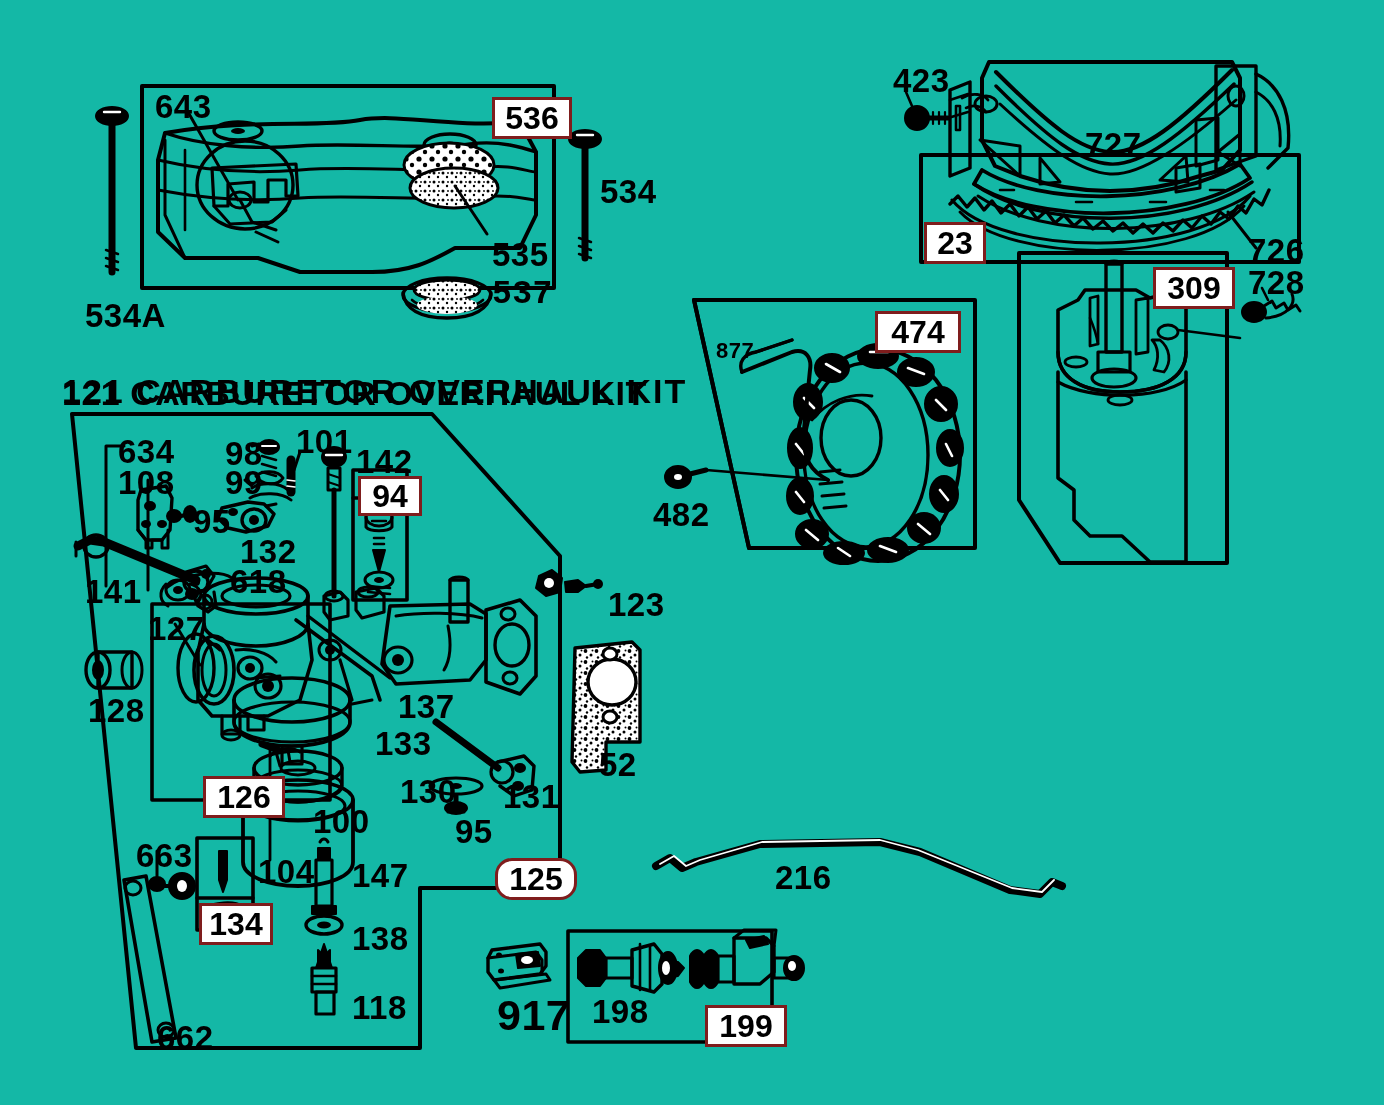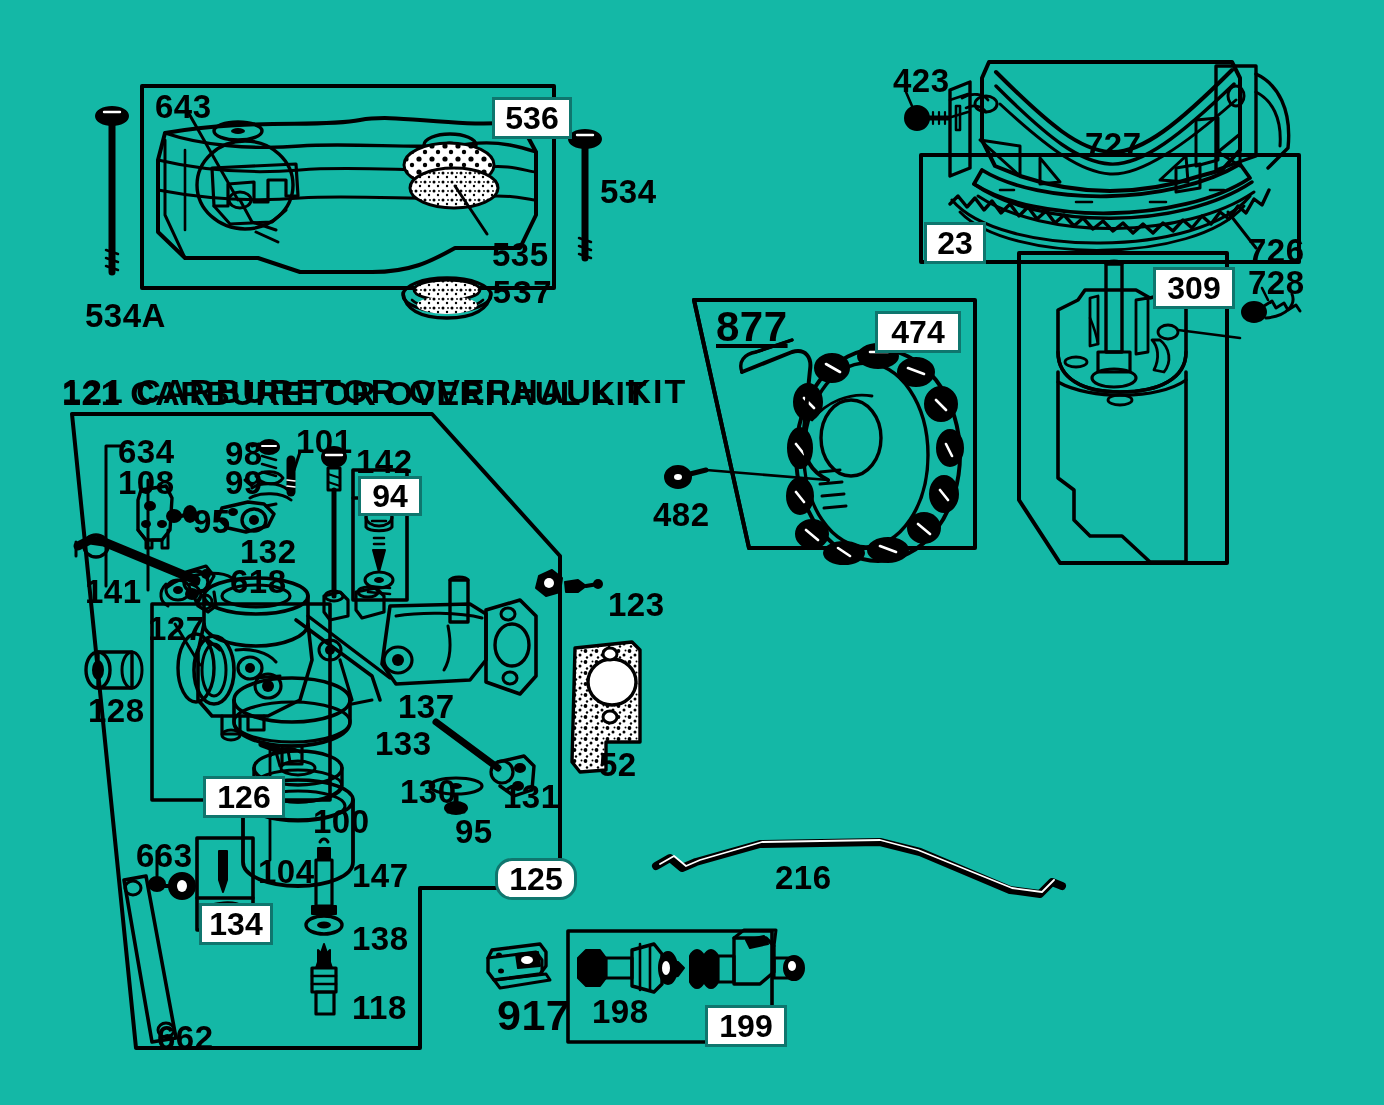--- a/index.html
+++ b/index.html
@@ -3,21 +3,21 @@
 <meta charset="utf-8">
 <style>
   html,body{margin:0;padding:0;background:#fff;}
   body{width:1384px;height:1105px;font-family:"Liberation Sans",sans-serif;}
   #stage{position:relative;width:1384px;height:1105px;overflow:hidden;background:#14b8a6;}
   svg#art{position:absolute;left:0;top:0;width:1384px;height:1105px;}
   .lbl{position:absolute;color:#000;font-family:"Liberation Sans",sans-serif;font-weight:bold;
        letter-spacing:.5px;white-space:nowrap;line-height:1;}
   .lbl.n{font-size:33px;}
   .title{position:absolute;font-size:34px;font-weight:bold;letter-spacing:2px;white-space:nowrap;}
-  .boxnum{position:absolute;border:3px solid #0f766e;background:#fff;
+  .boxnum{position:absolute;border:3px solid #7f1d1d;background:#fff;
           font-weight:bold;font-size:32px;display:flex;align-items:center;justify-content:center;
           line-height:1;padding:0 5px;}
 </style>
 </head>
 <body>
 
 <div id="stage">
 
 <svg id="art" viewBox="0 0 1384 1105">
   <defs>
@@ -541,21 +541,21 @@
       <div class="lbl n" style="left: 600px; top: 175px; font-size: 33px;">534</div>
       <div class="lbl n" style="left: 492px; top: 238px; font-size: 33px;">535</div>
       <div class="lbl n" style="left: 492px; top: 278px; font-size: 33px; font-family: Liberation Mono, monospace;">537</div>
       <div class="lbl n" style="left: 85px; top: 299px; font-size: 33px;">534A</div>
       <div class="lbl n" style="left: 893px; top: 64px; font-size: 33px;">423</div>
       <div class="lbl n" style="left: 1085px; top: 128px; font-size: 33px;">727</div>
       <div class="boxnum" style="left: 924px; top: 222px; width: 46px; height: 36px; font-size: 32px;">23</div>
       <div class="lbl n" style="left: 1248px; top: 234px; font-size: 33px;">726</div>
       <div class="lbl n" style="left: 1248px; top: 266px; font-size: 33px;">728</div>
       <div class="boxnum" style="left: 1153px; top: 267px; width: 66px; height: 36px; font-size: 32px;">309</div>
-      <div class="lbl n" style="left: 716px; top: 306px; font-size: 42px; text-decoration: underline;">877</div>
+      <div class="lbl n" style="left: 716px; top: 340px; font-size: 22px;">877</div>
       <div class="boxnum" style="left: 875px; top: 311px; width: 70px; height: 36px; font-size: 32px;">474</div>
       <div class="lbl n" style="left: 653px; top: 498px; font-size: 33px;">482</div>
       <div class="lbl n" style="left: 62px; top: 376px; font-size: 34px;">121 CARBURETOR OVERHAUL KIT</div>
       <div class="lbl n" style="left: 118px; top: 435px; font-size: 33px;">634</div>
       <div class="lbl n" style="left: 118px; top: 466px; font-size: 33px;">108</div>
       <div class="lbl n" style="left: 225px; top: 437px; font-size: 33px;">98</div>
       <div class="lbl n" style="left: 225px; top: 466px; font-size: 33px;">99</div>
       <div class="lbl n" style="left: 296px; top: 425px; font-size: 33px;">101</div>
       <div class="lbl n" style="left: 356px; top: 445px; font-size: 33px;">142</div>
       <div class="boxnum" style="left: 358px; top: 476px; width: 48px; height: 34px; font-size: 32px;">94</div>

